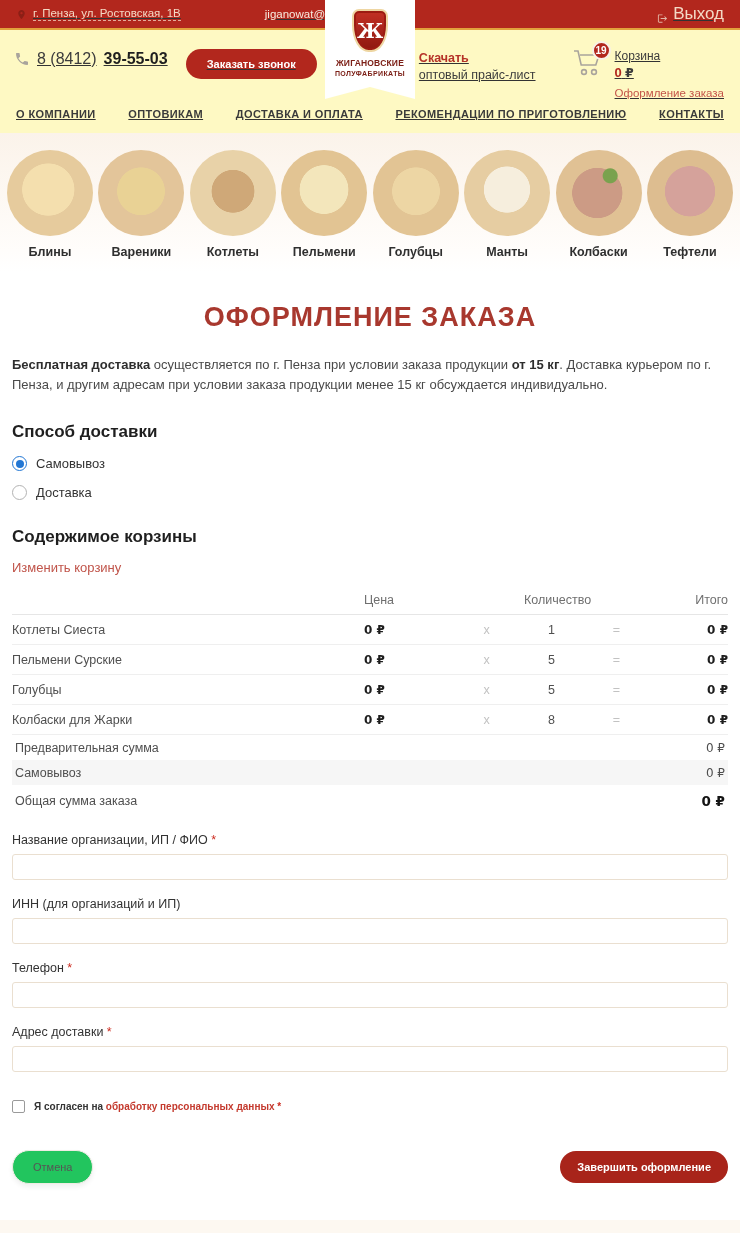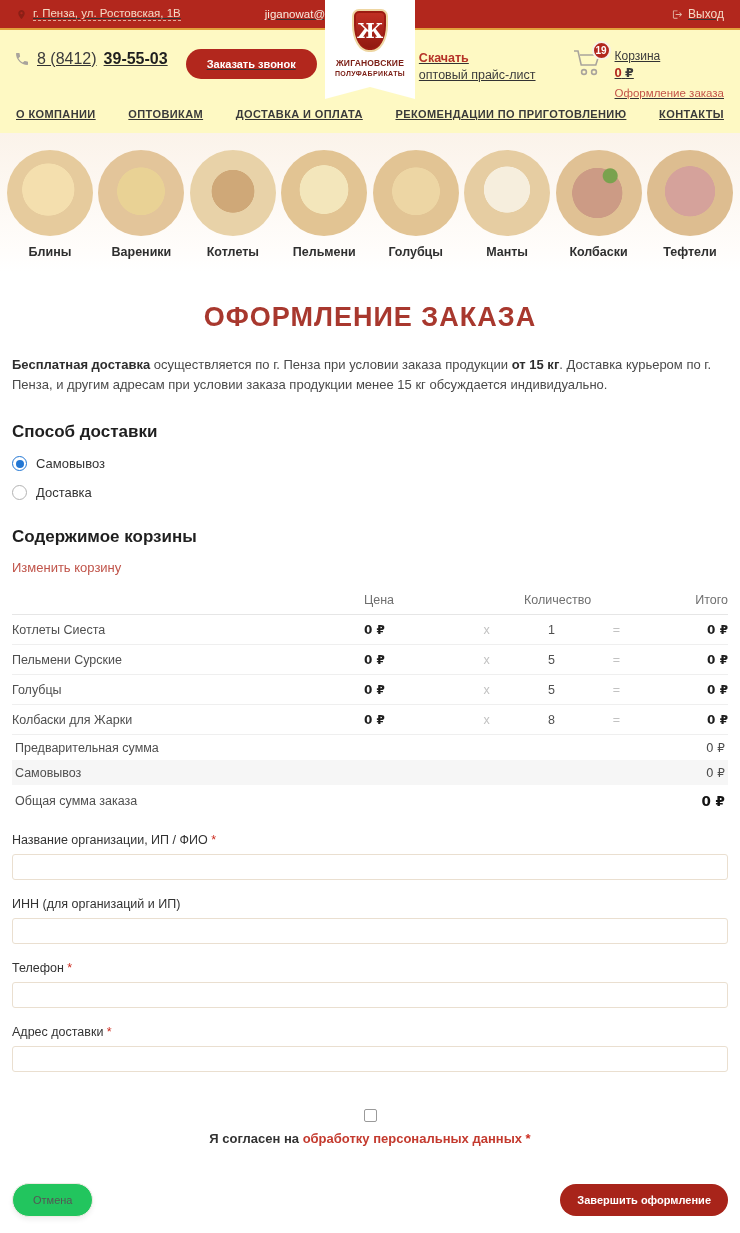--- a/index.html
+++ b/index.html
@@ -4,21 +4,21 @@
 <style>
   * { box-sizing: border-box; }
   body { margin:0; width:740px; font-family:"Liberation Sans", sans-serif; background:#fdf8f1; color:#333; }
   a { text-decoration:none; }
 
   
   .topbar { height:30px; background:#b2271d; display:flex; align-items:center; padding:0 16px; border-bottom:2px solid #e2a13c; position:relative; }
   .topbar-left { display:flex; align-items:center; gap:6px; }
   .topbar-address { color:#f4d9c5; font-size:11.5px; border-bottom:1px dashed rgba(244,217,197,.75); padding-bottom:1px; }
   .topbar-email { color:#f8ebdf; font-size:11.5px; margin-left:84px; }
-  .topbar-right { margin-left:auto; display:flex; align-items:center; gap:5px; color:#f4d9c5; font-size:12px; }
+  .topbar-right { margin-left:auto; display:flex; align-items:flex-end; gap:5px; color:#f4d9c5; font-size:17px; }
 
   
   .header-wrap { position:relative; background:#fef9c3;text-decoration:underline; }
   .ribbon { position:absolute; top:0; left:50%; transform:translateX(-50%); width:90px; height:99px; background:#fff;
             clip-path:polygon(0 0,100% 0,100% 100%,50% 88%,0 100%); display:flex; flex-direction:column; align-items:center;
             padding-top:9px; z-index:6; filter:drop-shadow(0 2px 3px rgba(0,0,0,.18)); }
   .shield { width:36px; height:43px; background:linear-gradient(180deg,#c33024,#8e1710); border:2px solid #eed6a2;
             border-radius:7px 7px 46% 46% / 7px 7px 62% 62%; display:flex; align-items:center; justify-content:center;
             box-shadow:inset 0 0 0 2px #9c1b12; }
   .shield span { font-family:"DejaVu Serif", serif; font-weight:bold; color:#fff; font-size:20px; line-height:1; }
@@ -89,21 +89,21 @@
   .srow .sval { font-family:"DejaVu Sans", sans-serif; font-size:12px; }
   .srow.alt { background:#f6f6f6; }
   .srow.grand { height:31px; }
   .srow.grand .sval { font-weight:bold; font-size:13.5px; color:#141414; }
 
   .field { margin-top:17px; }
   .flabel { font-size:12.5px; font-weight:normal; color:#333; }
   .star { color:#cc2b1f; }
   .finput { width:100%; height:26px; border:1px solid #eadfd0; border-radius:3px; margin-top:7px; background:#fff;
             outline:none; padding:0 8px; font:inherit; display:block; }
-  .consent { margin-top:37px; display:flex; align-items:center; gap:9px; font-size:13px; font-weight:bold; color:#333;flex-direction:column; }
+  .consent { margin-top:28px; display:flex; align-items:center; gap:9px; font-size:10px; font-weight:bold; color:#333; }
   .cbox { width:13px; height:13px; border:1px solid #9a9a9a; border-radius:2px; background:#fff; flex:0 0 13px; cursor:pointer; }
   .consent a { color:#c43a2e; }
 
   .btn-row { display:flex; justify-content:space-between; align-items:center; margin-top:37px; }
   .btn-cancel { background:#22c55e; border:1px solid #f0ece4; border-radius:17px; padding:10px 20px; font-size:11px; color:#555;
                 font-family:inherit; box-shadow:0 3px 5px rgba(0,0,0,.06); cursor:pointer; }
   .btn-submit { background:#a8241a; border:none; border-radius:17px; padding:10px 17px; font-size:11px; font-weight:bold;
                 color:#fff; font-family:inherit; cursor:pointer; }
 
   

